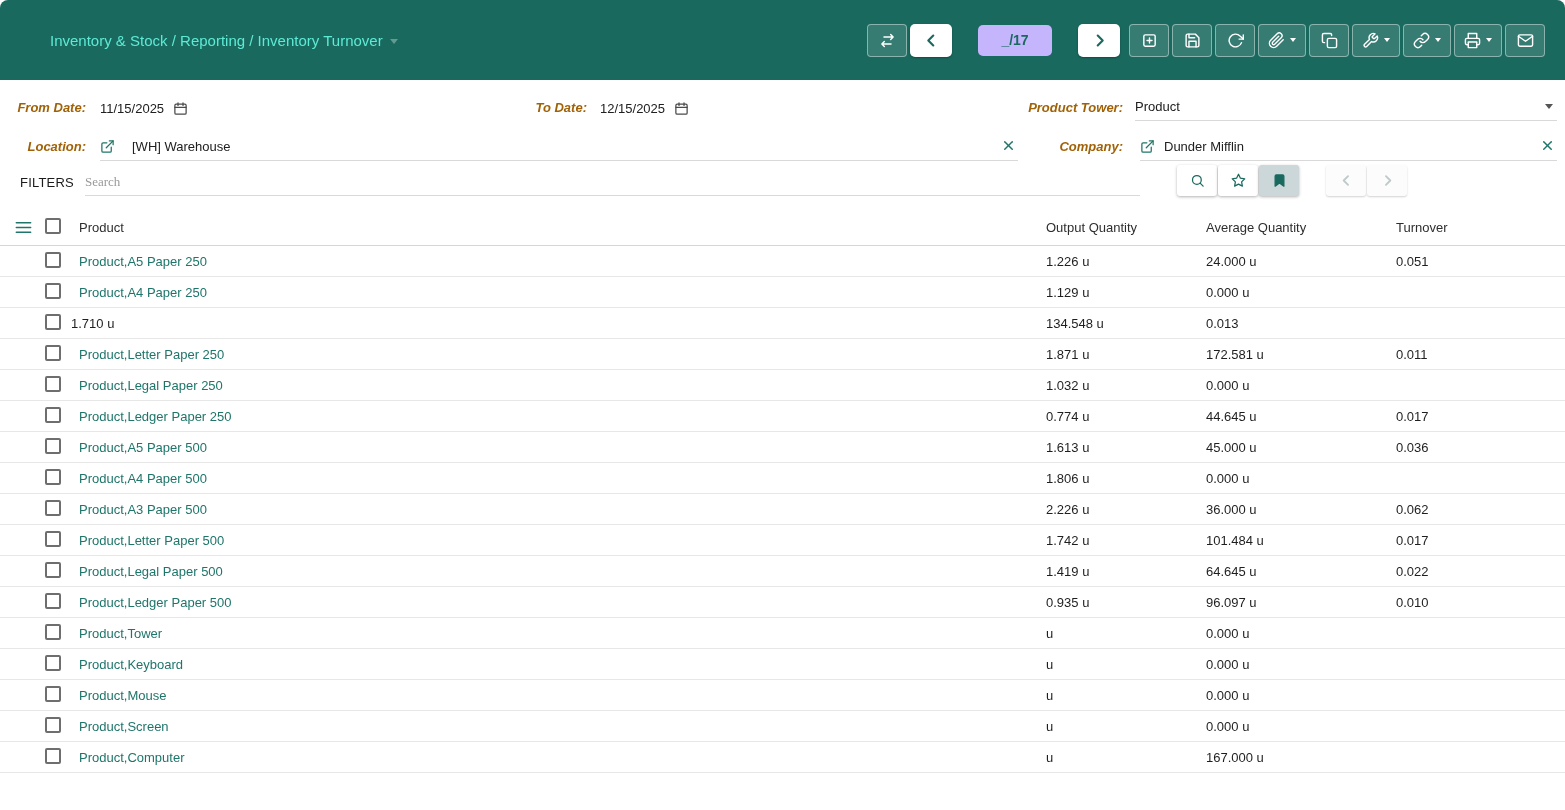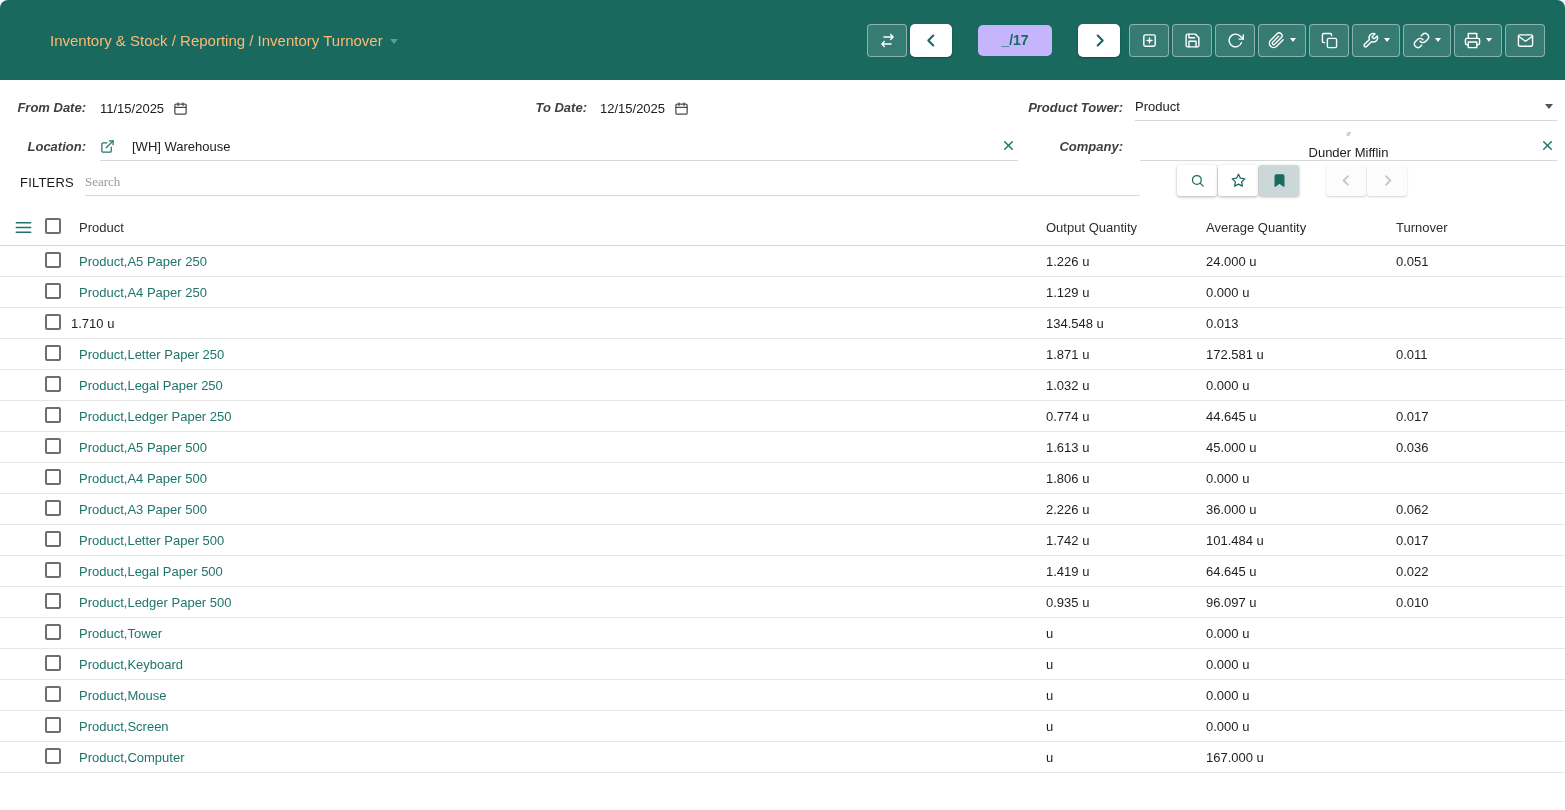--- a/index.html
+++ b/index.html
@@ -16,21 +16,21 @@
     font-family:"Liberation Sans",sans-serif;font-size:13px;color:#222;
   }
   .app{width:1565px;height:810px;display:flex;flex-direction:column;background:#fff;}
 
   
   .topbar{
     height:80px;background:var(--teal);flex:0 0 auto;
     display:flex;align-items:center;justify-content:space-between;
     padding:0 20px 0 50px;border-radius:8px 8px 0 0;
   }
-  .breadcrumb{display:flex;align-items:center;gap:7px;color:#fdba74;font-size:15px;cursor:pointer;white-space:nowrap;}
+  .breadcrumb{display:flex;align-items:center;gap:7px;color:#5eead4;font-size:15px;cursor:pointer;white-space:nowrap;}
   .bc-caret{width:0;height:0;border-left:4px solid transparent;border-right:4px solid transparent;border-top:5px solid #639b90;margin-top:2px;}
 
   .toolbar{display:flex;align-items:center;}
   .tg{display:flex;align-items:center;gap:3px;}
   .tbtn{
     height:33px;min-width:40px;padding:0 9px;border-radius:4px;cursor:pointer;
     background:var(--teal-btn);border:1px solid var(--teal-btn-border);
     display:flex;align-items:center;justify-content:center;gap:5px;
   }
   .wbtn{
@@ -44,32 +44,32 @@
   }
   .next-gap{margin-right:9px;}
   .ic{width:17px;height:17px;fill:none;stroke:#fff;stroke-width:2;stroke-linecap:round;stroke-linejoin:round;}
   .ic-teal{stroke:var(--teal);}
   .ic-bold{stroke-width:3;}
   .ic-sm{width:15px;height:15px;}
   .caret-w{width:0;height:0;border-left:3.5px solid transparent;border-right:3.5px solid transparent;border-top:4px solid #fff;}
 
   
   .filters{position:relative;height:130px;flex:0 0 auto;background:#fff;}
-  .f-lbl{position:absolute;font-weight:700;font-style:italic;color:#404040;line-height:26px;text-align:right;white-space:nowrap;}
+  .f-lbl{position:absolute;font-weight:700;font-style:italic;color:#a16207;line-height:26px;text-align:right;white-space:nowrap;}
   #lbl-from{left:0;top:15px;width:86px;}
   #lbl-to{left:440px;top:15px;width:147px;}
   #lbl-ptype{left:900px;top:15px;width:223px;}
   #lbl-loc{left:0;top:54px;width:86px;}
   #lbl-co{left:900px;top:54px;width:223px;}
   .f-field{position:absolute;display:flex;align-items:center;color:#202020;}
   #fld-from{left:100px;top:15px;height:26px;gap:9px;cursor:text;}
   #fld-to{left:600px;top:15px;height:26px;gap:9px;cursor:text;}
   #fld-ptype{left:1135px;top:13px;width:422px;height:28px;border-bottom:1px solid var(--underline);justify-content:space-between;cursor:pointer;}
   #fld-loc{left:100px;top:52px;width:918px;height:29px;border-bottom:1px solid var(--underline);gap:17px;}
-  #fld-co{left:1140px;top:52px;width:417px;height:29px;border-bottom:1px solid var(--underline);gap:9px;flex-direction:column;}
+  #fld-co{left:1140px;top:52px;width:417px;height:29px;border-bottom:1px solid var(--underline);gap:9px;}
   .clear-x{position:absolute;right:2px;top:6px;cursor:pointer;display:flex;}
   .sel-caret{width:0;height:0;border-left:4.5px solid transparent;border-right:4.5px solid transparent;border-top:5px solid #555;margin-right:4px;}
   #filters-caption{position:absolute;left:20px;top:95px;color:#1b1b1b;letter-spacing:.2px;}
   #search-input{
     position:absolute;left:85px;top:88px;width:1055px;height:28px;background:transparent;
     border:0;border-bottom:1px solid var(--underline);outline:none;
     font-family:Liberation Serif, serif;font-size:13px;color:#222;
   }
   #search-input::placeholder{color:#9a9a9a;}
   #fbtns{position:absolute;left:1177px;top:85px;display:flex;gap:1px;}

